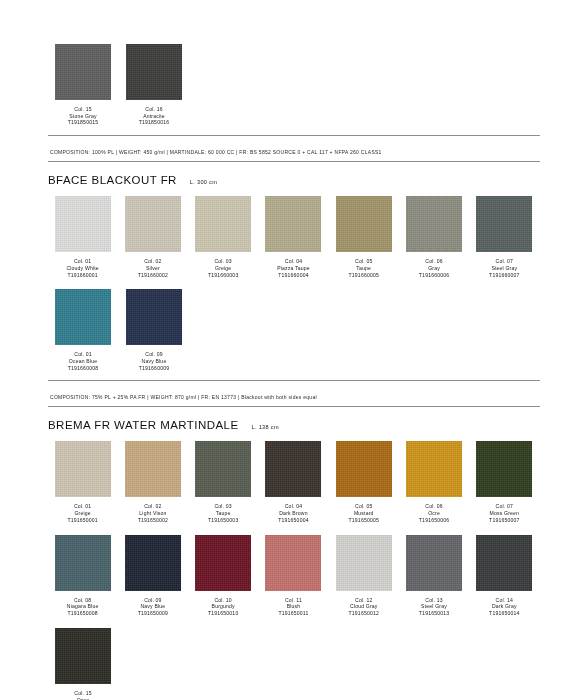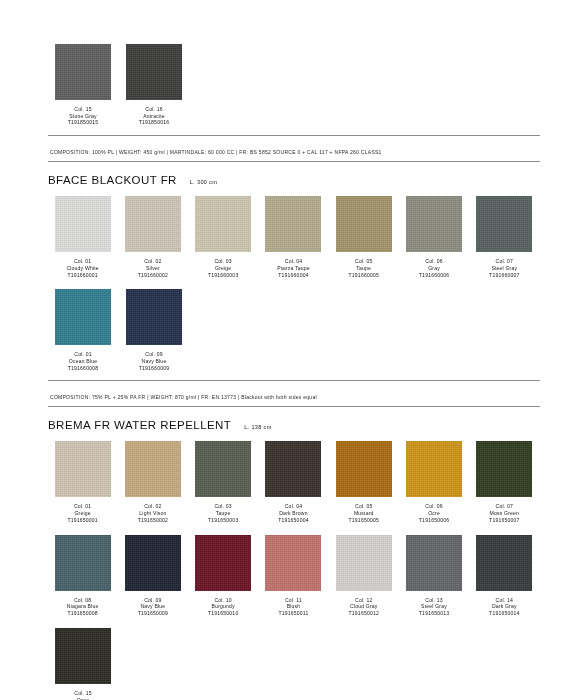--- a/index.html
+++ b/index.html
@@ -207,21 +207,21 @@
               <span class="cap-line">Col. 09</span>
               <span class="cap-line">Navy Blue</span>
               <span class="cap-line">T191660009</span>
             </div>
           </div>
         </div>
         <div class="info-bar"><span class="info-text">COMPOSITION: 75% PL + 25% PA FR  |  WEIGHT: 870 g/ml  |  FR: EN 13773  |  Blackout with both sides equal</span></div>
       </div>
       <div class="section">
         <div class="section-head">
-          <span class="section-title">BREMA FR WATER REPELLENT</span>
+          <span class="section-title">BREMA FR WATER MARTINDALE</span>
           <span class="section-width">L. 138 cm</span>
         </div>
         <div class="swatch-row">
           <div class="swatch-cell">
             <div class="swatch-chip" style="background: rgb(207, 197, 178);"></div>
             <div class="swatch-caption">
               <span class="cap-line">Col. 01</span>
               <span class="cap-line">Greige</span>
               <span class="cap-line">T191650001</span>
             </div>

